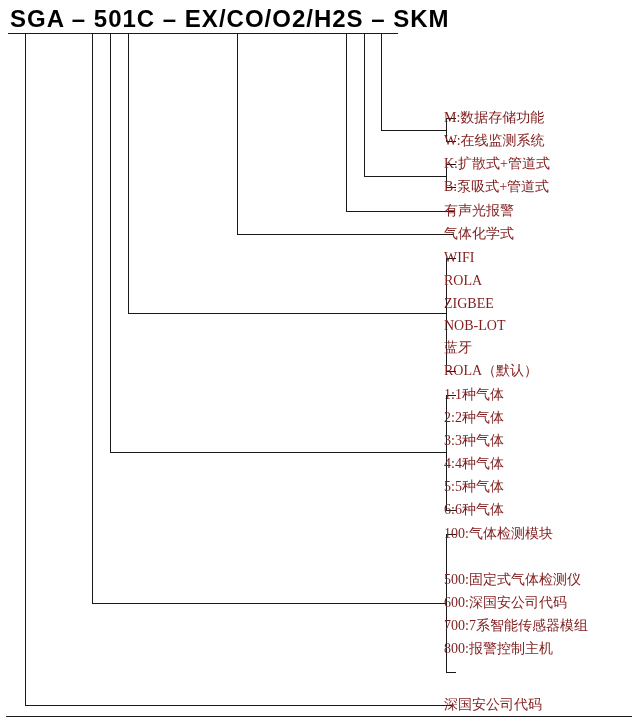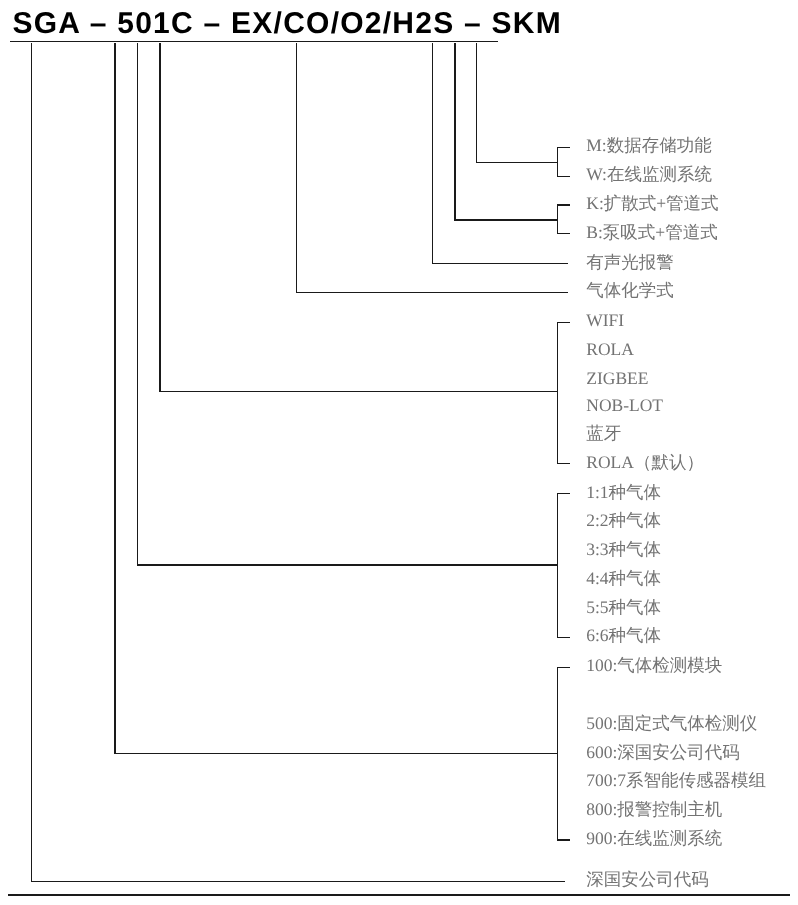--- a/index.html
+++ b/index.html
@@ -24,25 +24,25 @@
     color:#000;
     white-space:nowrap;
   }
   .lines{
     position:absolute;
     left:0;
     top:0;
   }
   .lbl{
     position:absolute;
-    left:469px;
+    left:444px;
     font-size:14px;
     line-height:20px;
     white-space:nowrap;
-    color:#737373;
+    color:#7f1d1d;
   }
 </style>
 </head>
 <body>
 
 <div class="page">
 
   <div class="title">SGA – 501C – EX/CO/O2/H2S – SKM</div>
 
   <svg class="lines" width="638" height="724" viewBox="0 0 638 724" shape-rendering="crispEdges" fill="none" stroke="#1a1a1a" stroke-width="1">
@@ -88,17 +88,16 @@
   <div class="lbl" style="top:431px">3:3种气体</div>
   <div class="lbl" style="top:454px">4:4种气体</div>
   <div class="lbl" style="top:477px">5:5种气体</div>
   <div class="lbl" style="top:500px">6:6种气体</div>
 
   <div class="lbl" style="top:524px">100:气体检测模块</div>
   <div class="lbl" style="top:570px">500:固定式气体检测仪</div>
   <div class="lbl" style="top:593px">600:深国安公司代码</div>
   <div class="lbl" style="top:616px">700:7系智能传感器模组</div>
   <div class="lbl" style="top:639px">800:报警控制主机</div>
-  <div class="lbl" style="top:662px">900:在线监测系统</div>
 
   <div class="lbl" style="top:695px">深国安公司代码</div>
 
 </div>
 
 </body></html>

